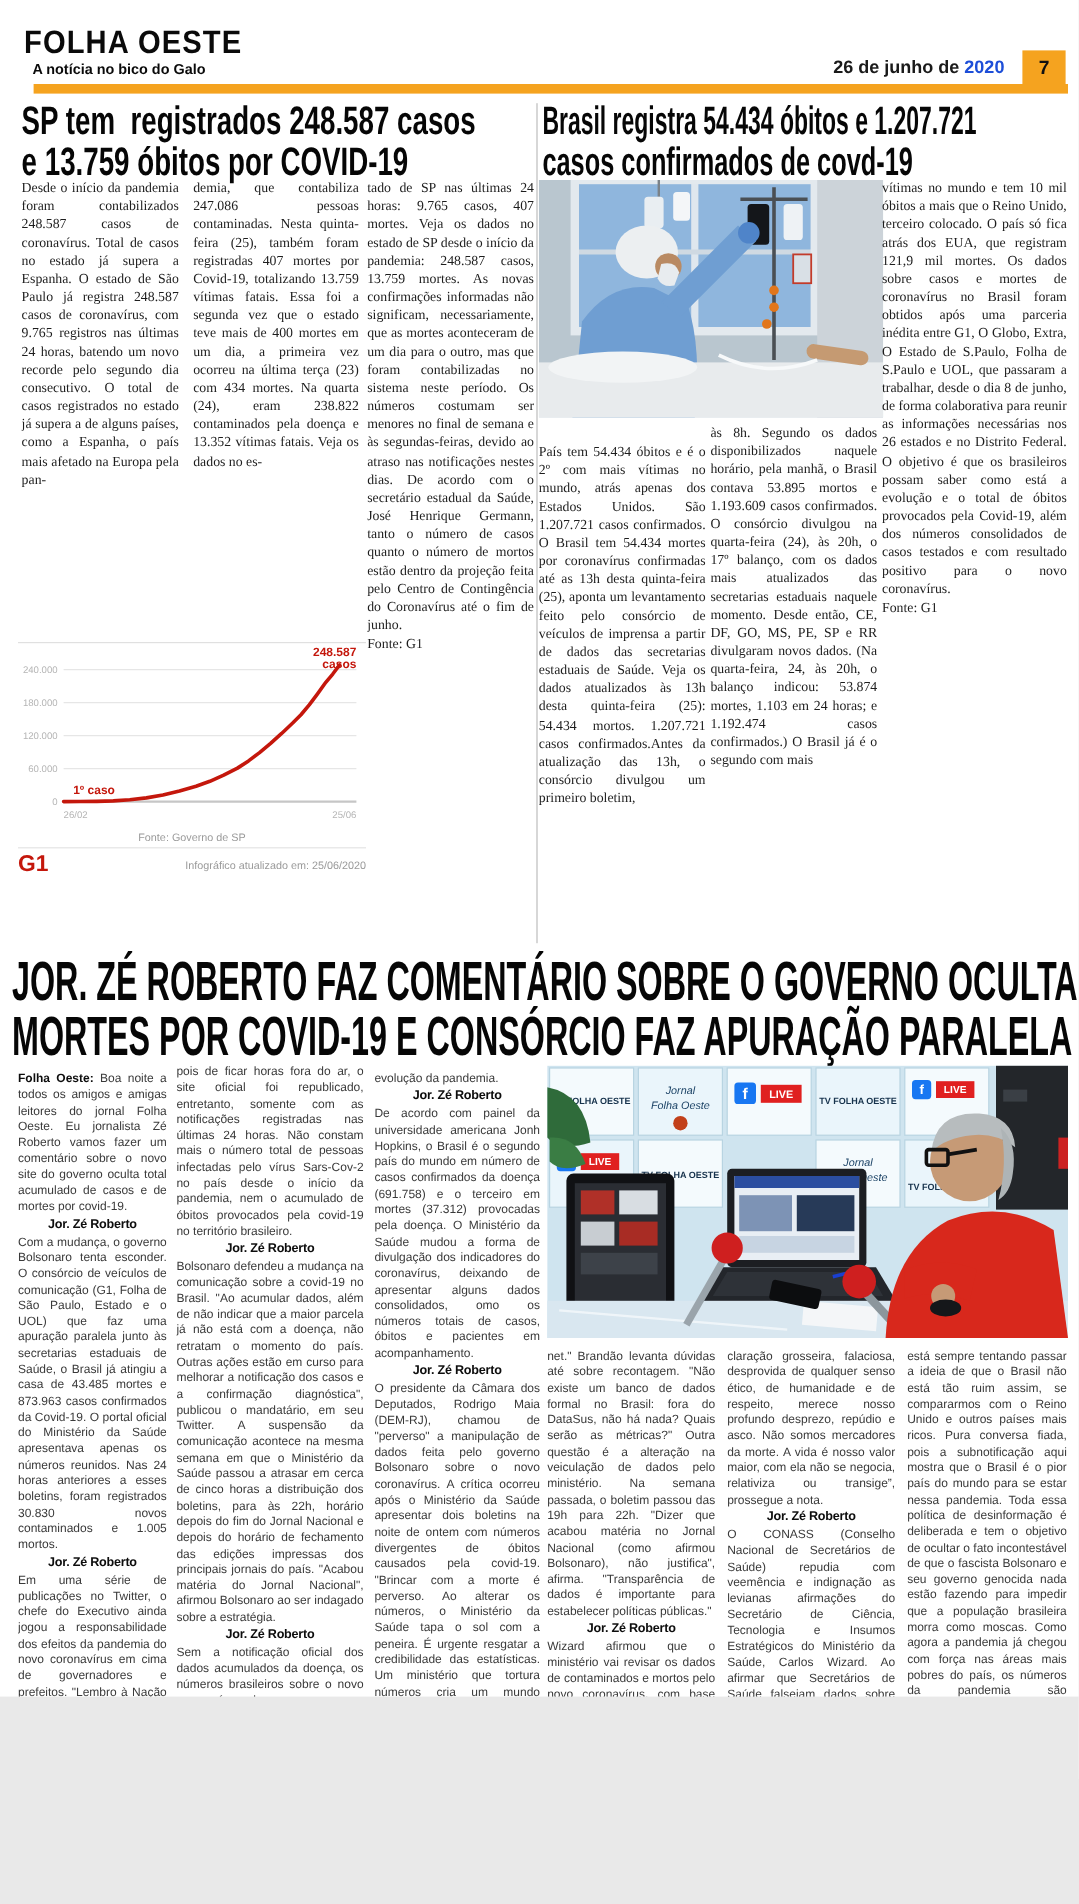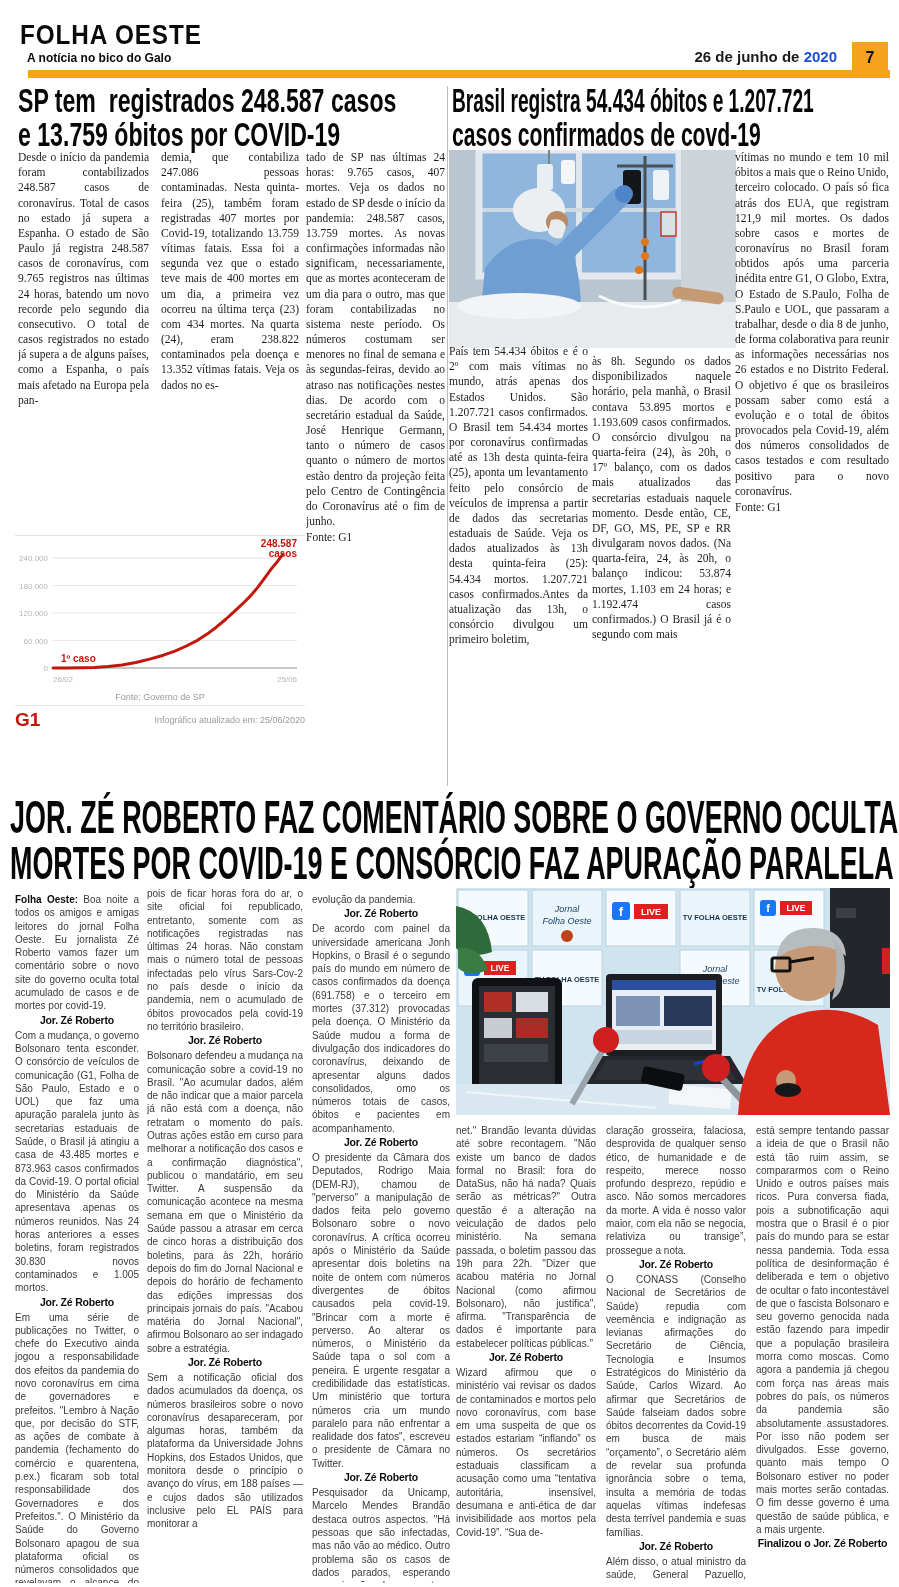--- a/index.html
+++ b/index.html
@@ -1,16 +1,16 @@
 <!DOCTYPE html>
 <html><head>
 <meta charset="utf-8">
 <style>
   html,body{margin:0;padding:0;background:#e9e9e9;}
-  .page{position:relative;width:899px;height:1587px;background:#ffffff;margin:0 auto;overflow:hidden;
+  .page{position:relative;width:899px;height:1414px;background:#ffffff;margin:0 auto;overflow:hidden;
         font-family:"Liberation Sans",sans-serif;color:#1c1c1c;}
   .abs{position:absolute;}
   
   .brand{font-weight:900;font-size:27px;letter-spacing:1px;white-space:pre;transform:scaleX(.9);transform-origin:0 0;color:#0a0a0a;}
   .tagline{font-weight:700;font-size:12px;color:#0a0a0a;}
   .dateline{font-size:15px;font-weight:700;color:#1a1a1a;white-space:pre;}
   .dateline .yr{color:#1d4ed8;}
   .pagebox{width:36px;height:32px;background:#f5a31f;display:flex;align-items:center;justify-content:center;
            font-weight:800;font-size:16px;color:#111;}
   .orangebar{background:#f5a31f;height:8px;}
@@ -120,21 +120,21 @@
     <circle cx="175" cy="44" r="9" fill="#4f84c9"></circle>
     <ellipse cx="90" cy="60" rx="26" ry="22" fill="#eceff1"></ellipse>
     <circle cx="108" cy="72" r="11" fill="#b98a63"></circle>
     <path d="M102,70 q12,-3 15,7 l-4,11 q-10,2 -14,-6 z" fill="#e8ecef"></path>
     <rect x="0" y="152" width="287" height="46" fill="#e8ebed"></rect>
     <ellipse cx="70" cy="156" rx="62" ry="13" fill="#f2f4f5"></ellipse>
     <rect x="224" y="136" width="52" height="12" rx="6" fill="#c59a72" transform="rotate(8 224 136)"></rect>
     <path d="M150,146 q40,20 82,4" stroke="#f7f9fa" stroke-width="3" fill="none"></path>
   </svg>
 
-  <div class="abs serifcol" style="left:449px;top:344px;width:139px;height:434px;">
+  <div class="abs serifcol" style="left:449px;top:370px;width:139px;height:434px;">
       <p class="seg">País tem 54.434 óbitos e é o 2º com mais vítimas no mundo, atrás apenas dos Estados Unidos. São 1.207.721 casos confirmados. O Brasil tem 54.434 mortes por coronavírus confirmadas até as 13h desta quinta-feira (25), aponta um levantamento feito pelo consórcio de veículos de imprensa a partir de dados das secretarias estaduais de Saúde. Veja os dados atualizados às 13h desta quinta-feira (25): 54.434 mortos. 1.207.721 casos confirmados.Antes da atualização das 13h, o consórcio divulgou um primeiro boletim,</p>
     </div>
   <div class="abs serifcol" style="left:592px;top:354px;width:139px;height:434px;">
       <p class="seg">às 8h. Segundo os dados disponibilizados naquele horário, pela manhã, o Brasil contava 53.895 mortos e 1.193.609 casos confirmados. O consórcio divulgou na quarta-feira (24), às 20h, o 17º balanço, com os dados mais atualizados das secretarias estaduais naquele momento. Desde então, CE, DF, GO, MS, PE, SP e RR divulgaram novos dados. (Na quarta-feira, 24, às 20h, o balanço indicou: 53.874 mortes, 1.103 em 24 horas; e 1.192.474 casos confirmados.) O Brasil já é o segundo com mais</p>
     </div>
   <div class="abs serifcol" style="left:735px;top:150px;width:154px;height:640px;">
       <p class="seg">vítimas no mundo e tem 10 mil óbitos a mais que o Reino Unido, terceiro colocado. O país só fica atrás dos EUA, que registram 121,9 mil mortes. Os dados sobre casos e mortes de coronavírus no Brasil foram obtidos após uma parceria inédita entre G1, O Globo, Extra, O Estado de S.Paulo, Folha de S.Paulo e UOL, que passaram a trabalhar, desde o dia 8 de junho, de forma colaborativa para reunir as informações necessárias nos 26 estados e no Distrito Federal. O objetivo é que os brasileiros possam saber como está a evolução e o total de óbitos provocados pela Covid-19, além dos números consolidados de casos testados e com resultado positivo para o novo coronavírus.</p>
       <p class="seg">Fonte: G1</p>
     </div>
 

